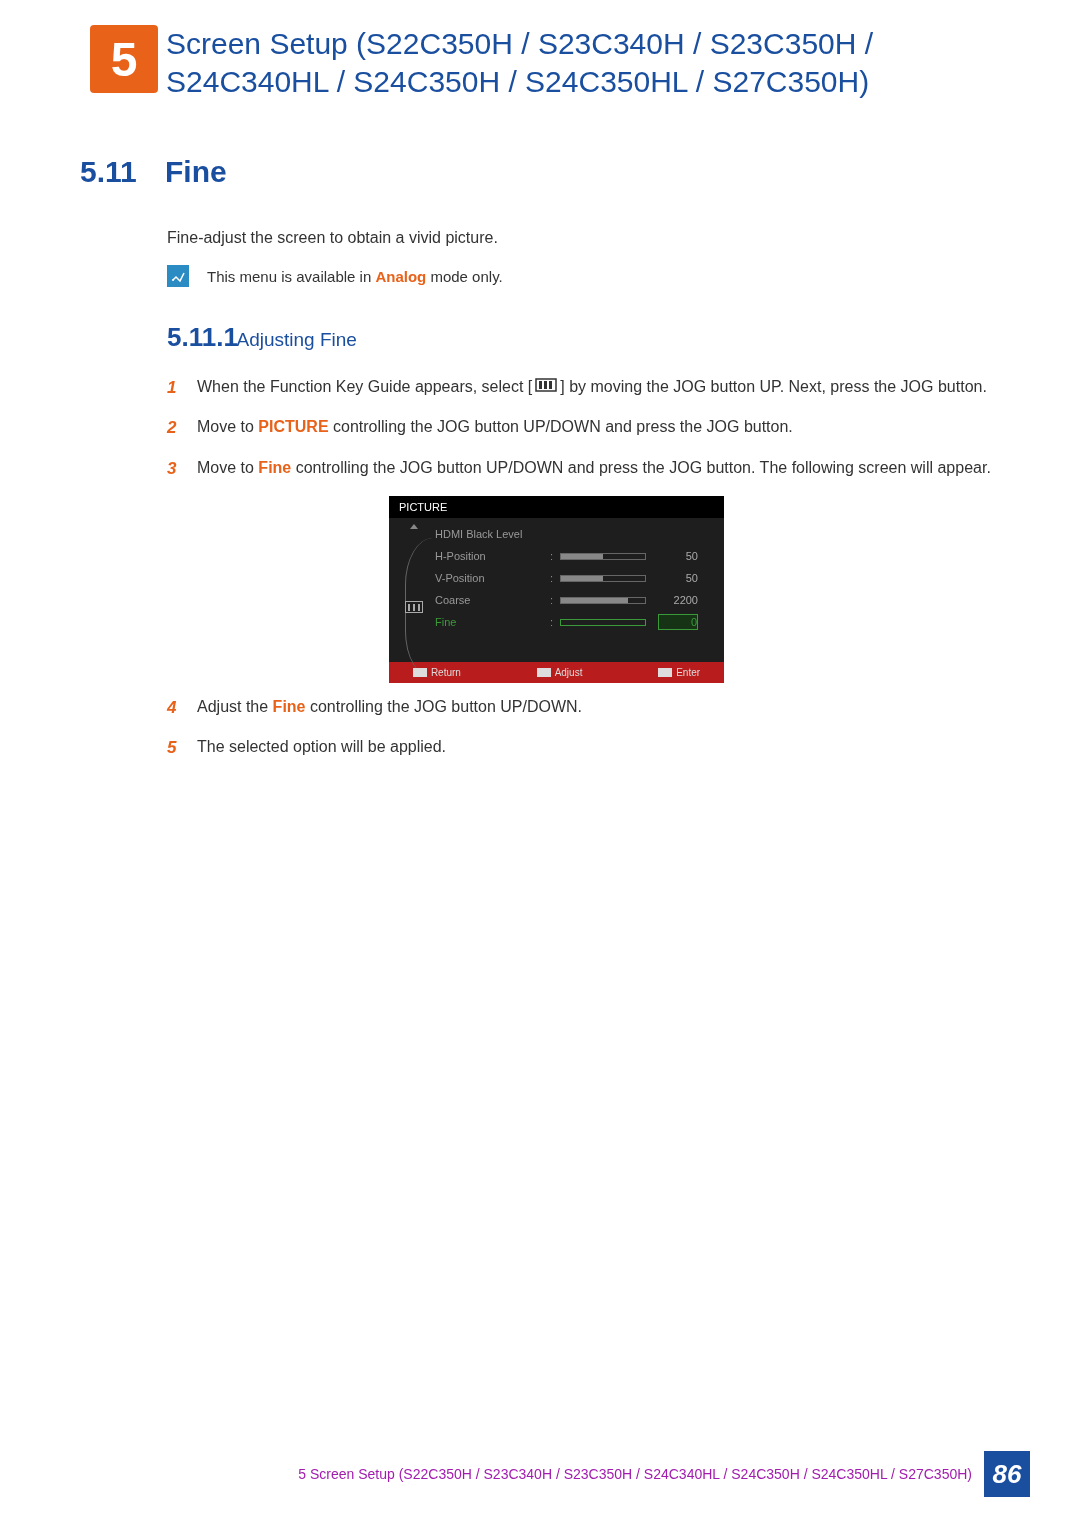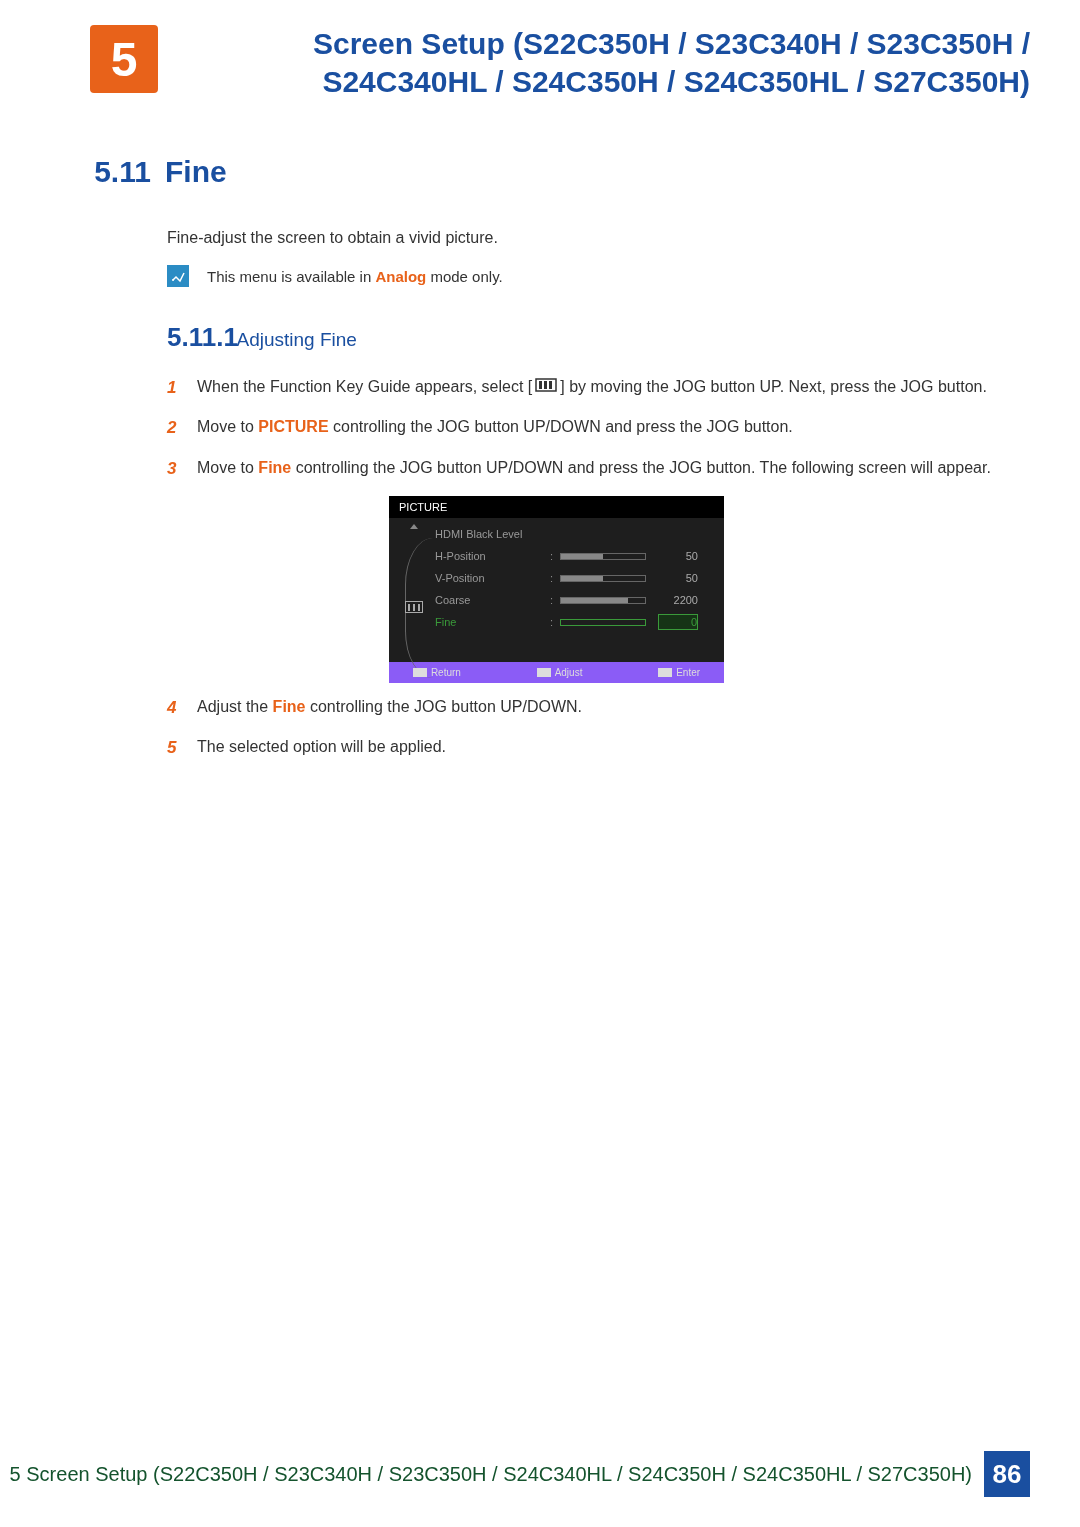--- a/index.html
+++ b/index.html
@@ -25,30 +25,28 @@
   font-weight: bold;
   display: flex;
   align-items: center;
   justify-content: center;
   border-radius: 4px;
   flex-shrink: 0;
 }
 .header-title {
   color: #1a4fa0;
   font-size: 30px;
-  font-weight: bold;
+  font-weight: normal;
   margin-left: 8px;
   line-height: 1.25;
-  text-align: right;
 }
 .section-head {
   display: flex;
   align-items: baseline;
   margin: 55px 0 0 80px;
-  text-align: center;
 }
 .section-num {
   color: #1a4fa0;
   font-size: 30px;
   font-weight: bold;
   width: 85px;
 }
 .section-title {
   color: #1a4fa0;
   font-size: 30px;
@@ -191,54 +189,55 @@
 }
 .osd-row.sel .osd-label { color: #3a9a3a; }
 .osd-row.sel .osd-bar { border-color: #3a9a3a; }
 .osd-row.sel .osd-val {
   color: #3a9a3a;
   background: #163316;
   border: 1px solid #3a9a3a;
   padding: 1px 0;
 }
 .osd-footer {
-  background: #8b5cf6;
+  background: #b91c1c;
   display: flex;
   justify-content: space-around;
   padding: 5px 0;
   font-size: 10px;
   color: #ddd;
   gap: 28px;
 }
 .osd-foot-item { display: flex; align-items: center; gap: 4px; }
 .osd-foot-icon {
   width: 14px; height: 9px; background: #ddd; position: relative;
 }
 .footer {
   position: absolute;
   bottom: 30px;
   right: 50px;
   display: flex;
   align-items: center;
 }
 .footer-text {
-  font-size: 20px;
-  color: #14532d;
+  font-size: 14px;
+  color: #a21caf;
   margin-right: 12px;
 }
 .page-num {
   width: 46px;
   height: 46px;
   background: #1a4fa0;
   color: #fff;
   display: flex;
   align-items: center;
   justify-content: center;
   font-size: 26px;
   font-weight: bold;
+  font-style: italic;
 }
 </style>
 </head>
 <body>
 
 <div class="header">
   <div class="chapter-badge">5</div>
   <div class="header-title">Screen Setup (S22C350H / S23C340H / S23C350H / S24C340HL / S24C350H / S24C350HL / S27C350H)</div>
 </div>
 

